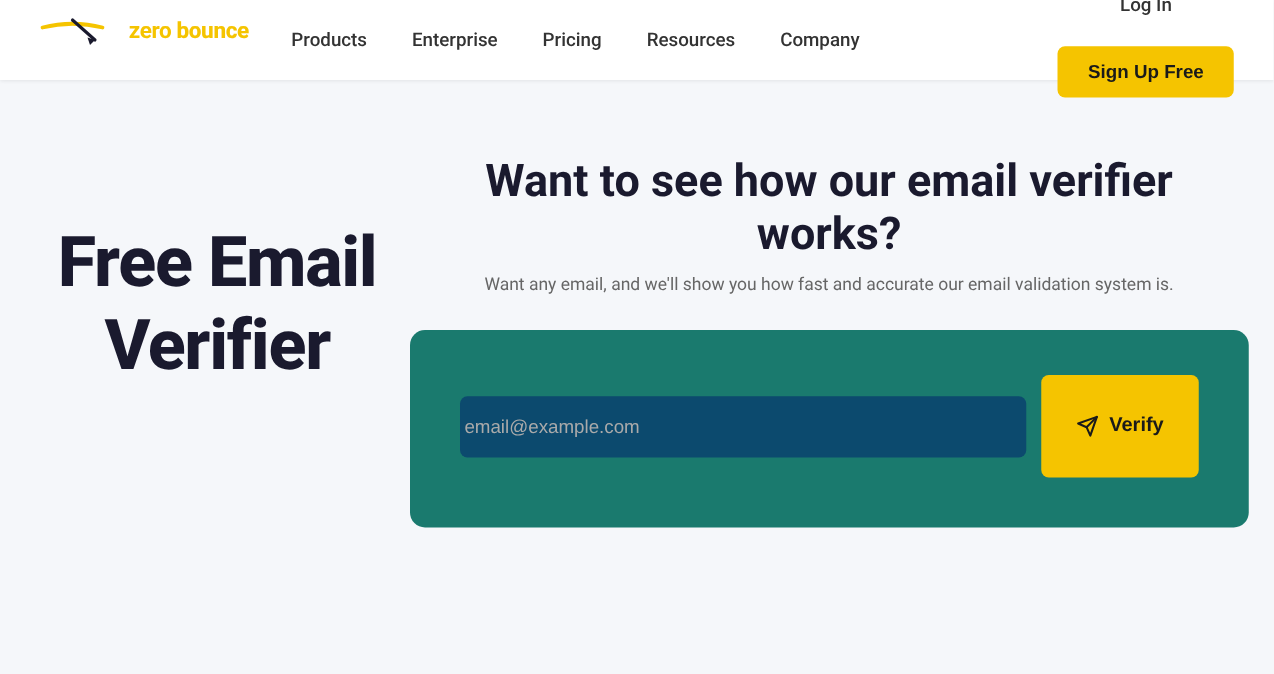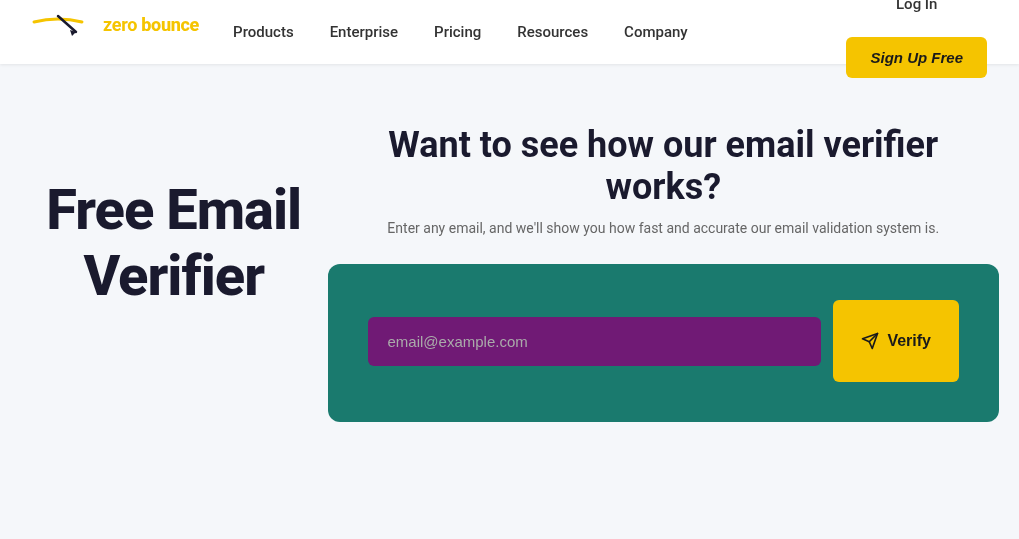--- a/index.html
+++ b/index.html
@@ -89,21 +89,20 @@
     .signup-btn {
       background: #f5c400;
       color: #1a1a1a;
       border: none;
       padding: 12px 24px;
       border-radius: 6px;
       font-size: 15px;
       font-weight: 700;
       cursor: pointer;
       transition: background 0.15s;
-      font-style: italic;
     }
 
     
     .main-content {
       display: flex;
       flex-direction: row;
       align-items: center;
       padding: 60px 20px 0;
     }
 
@@ -143,26 +142,26 @@
     }
 
     .verifier-input-row {
       display: flex;
       gap: 12px;
       align-items: center;
     }
 
     .email-input {
       flex: 1;
-      padding: 16px 20px;
+      padding: 16px 4px;
       border: none;
       border-radius: 6px;
       font-size: 15px;
       color: #999;
-      background: #701a75;
+      background: #0c4a6e;
       outline: none;
     }
 
     .email-input::placeholder {
       color: #aaa;
     }
 
     .verify-btn {
       background: #f5c400;
       color: #1a1a1a;
@@ -212,21 +211,21 @@
     <div class="login-link">Log In</div>
     <button class="signup-btn">Sign Up Free</button>
   </div>
 </nav>
 
 <div class="main-content">
   <h1 class="hero-title">Free Email Verifier</h1>
 
   <div class="verifier-section">
     <h2 class="verifier-heading">Want to see how our email verifier works?</h2>
-    <p class="verifier-subtitle">Enter any email, and we'll show you how fast and accurate our email validation system is.</p>
+    <p class="verifier-subtitle">Want any email, and we'll show you how fast and accurate our email validation system is.</p>
 
     <div class="verifier-box">
       <div class="verifier-input-row">
         <input type="email" class="email-input" placeholder="email@example.com" style="">
         <button class="verify-btn">
           <svg class="send-icon" viewBox="0 0 24 24" fill="none" stroke="#1a1a1a" stroke-width="2.2" stroke-linecap="round" stroke-linejoin="round">
             <line x1="22" y1="2" x2="11" y2="13"></line>
             <polygon points="22 2 15 22 11 13 2 9 22 2"></polygon>
           </svg>
           <span>Verify</span>

